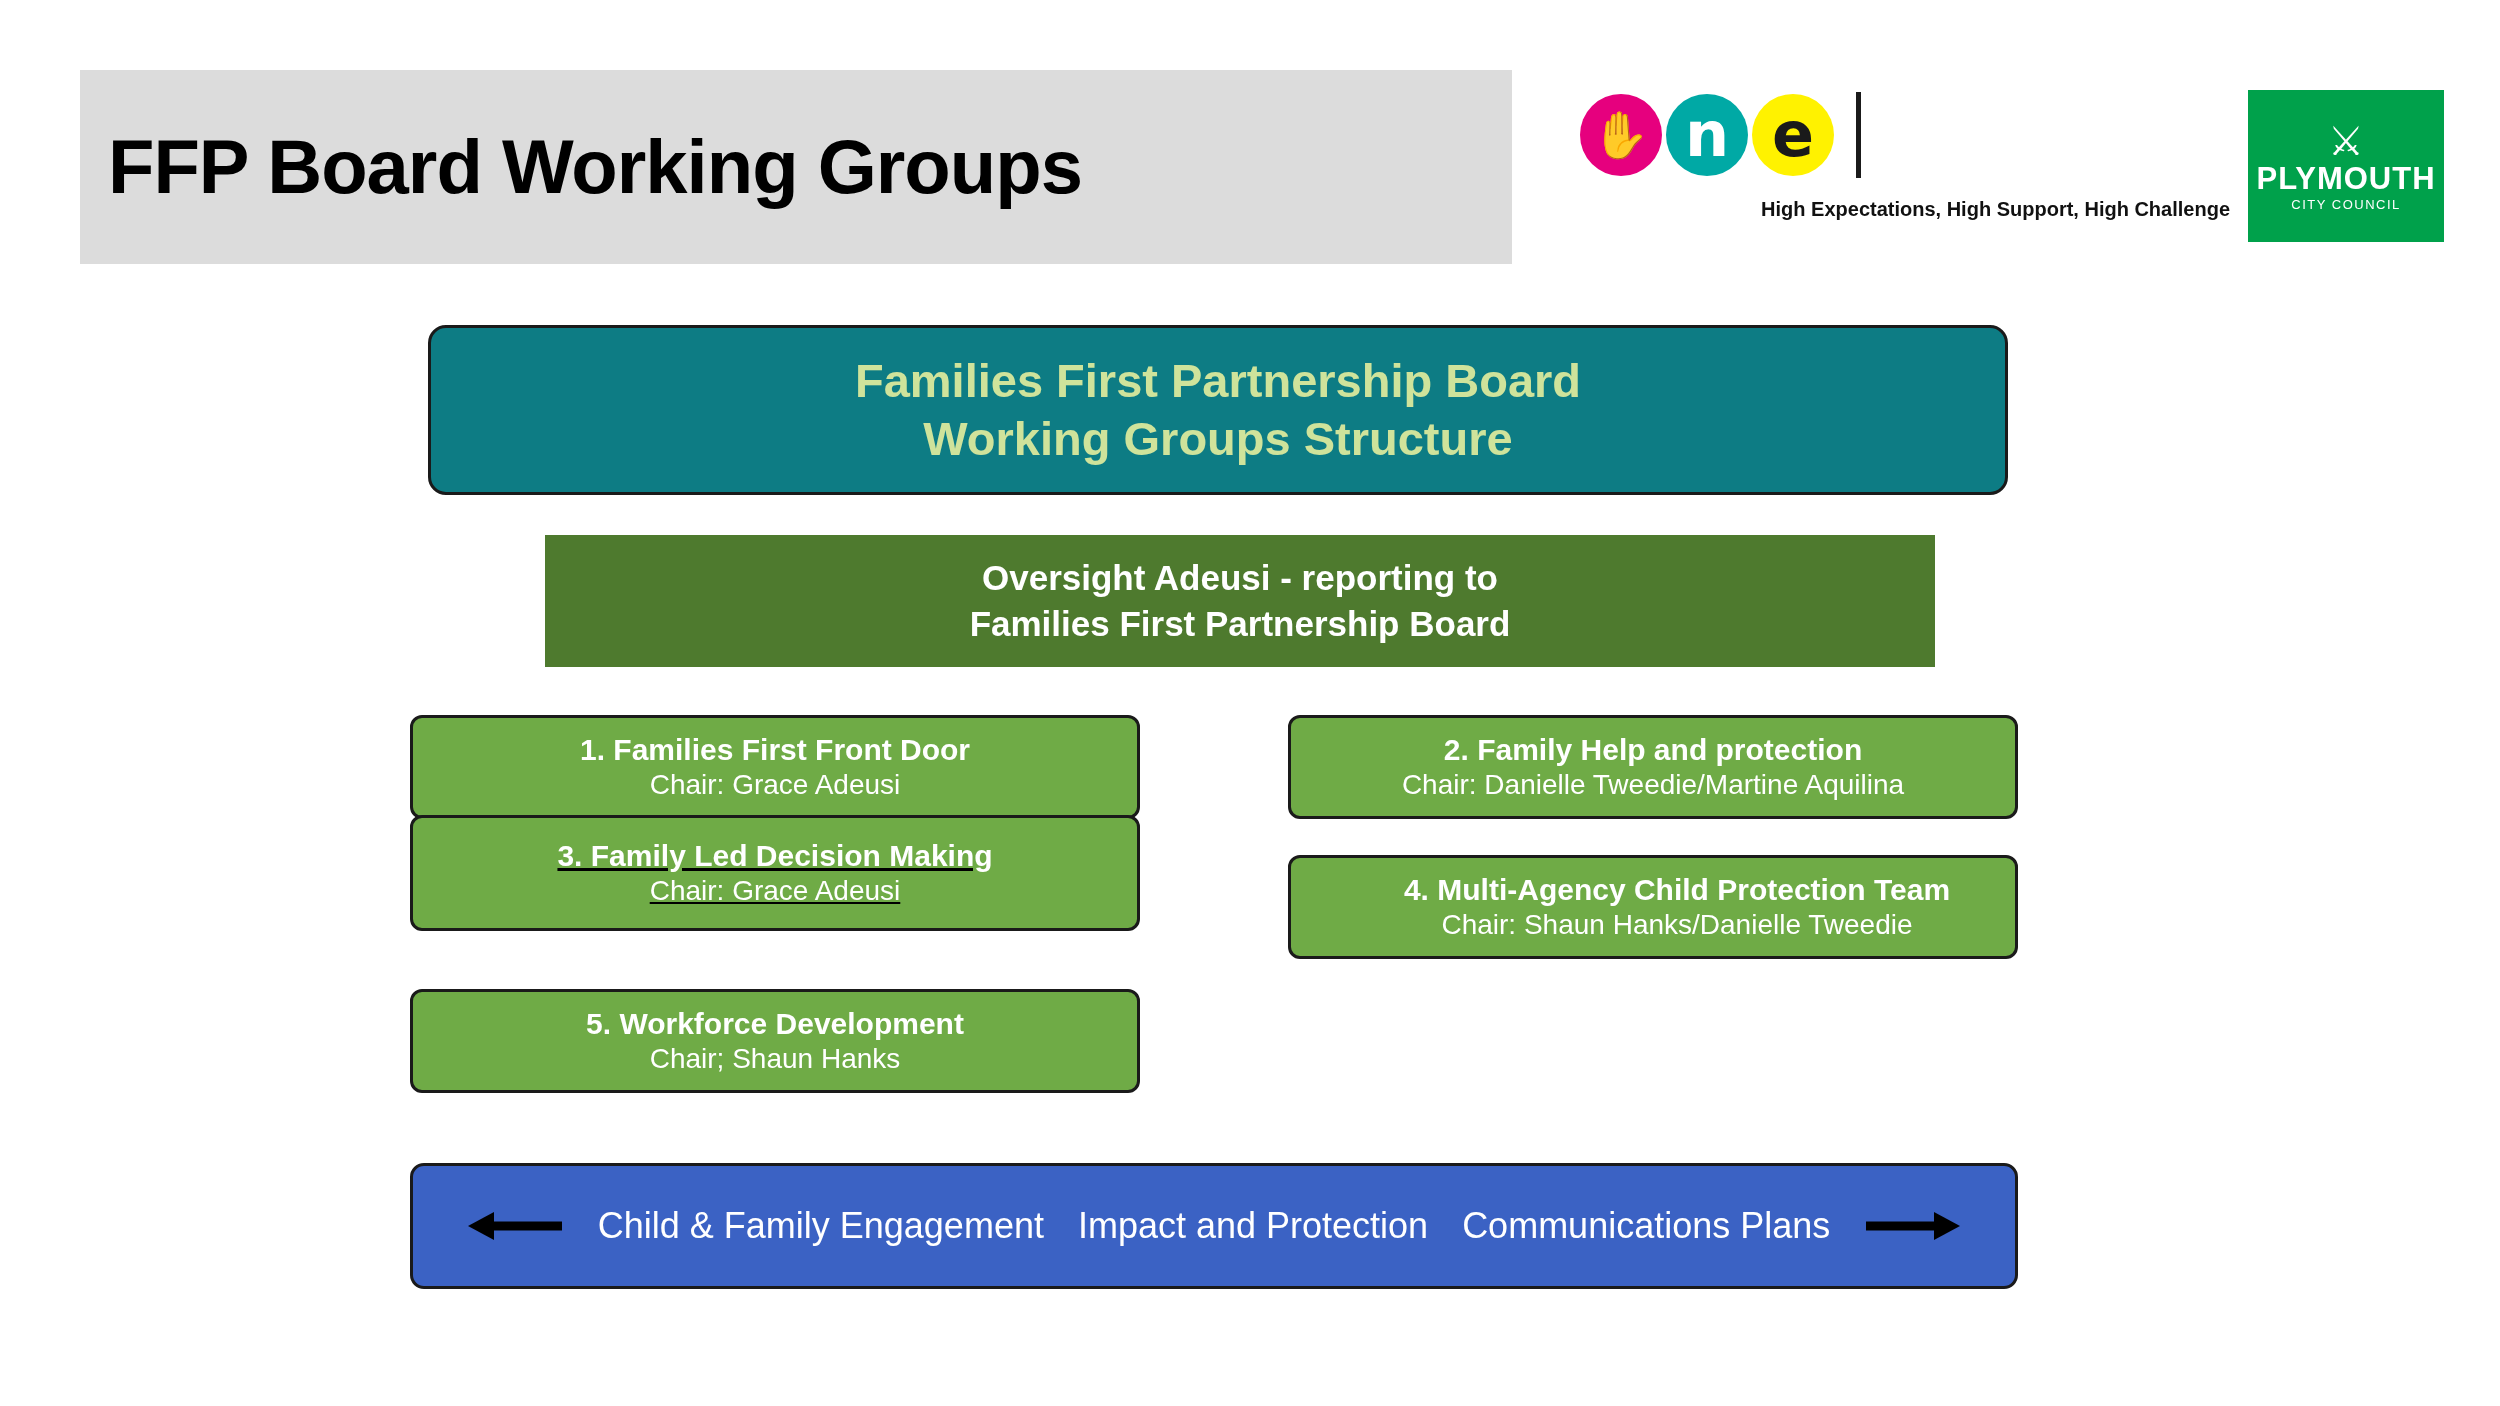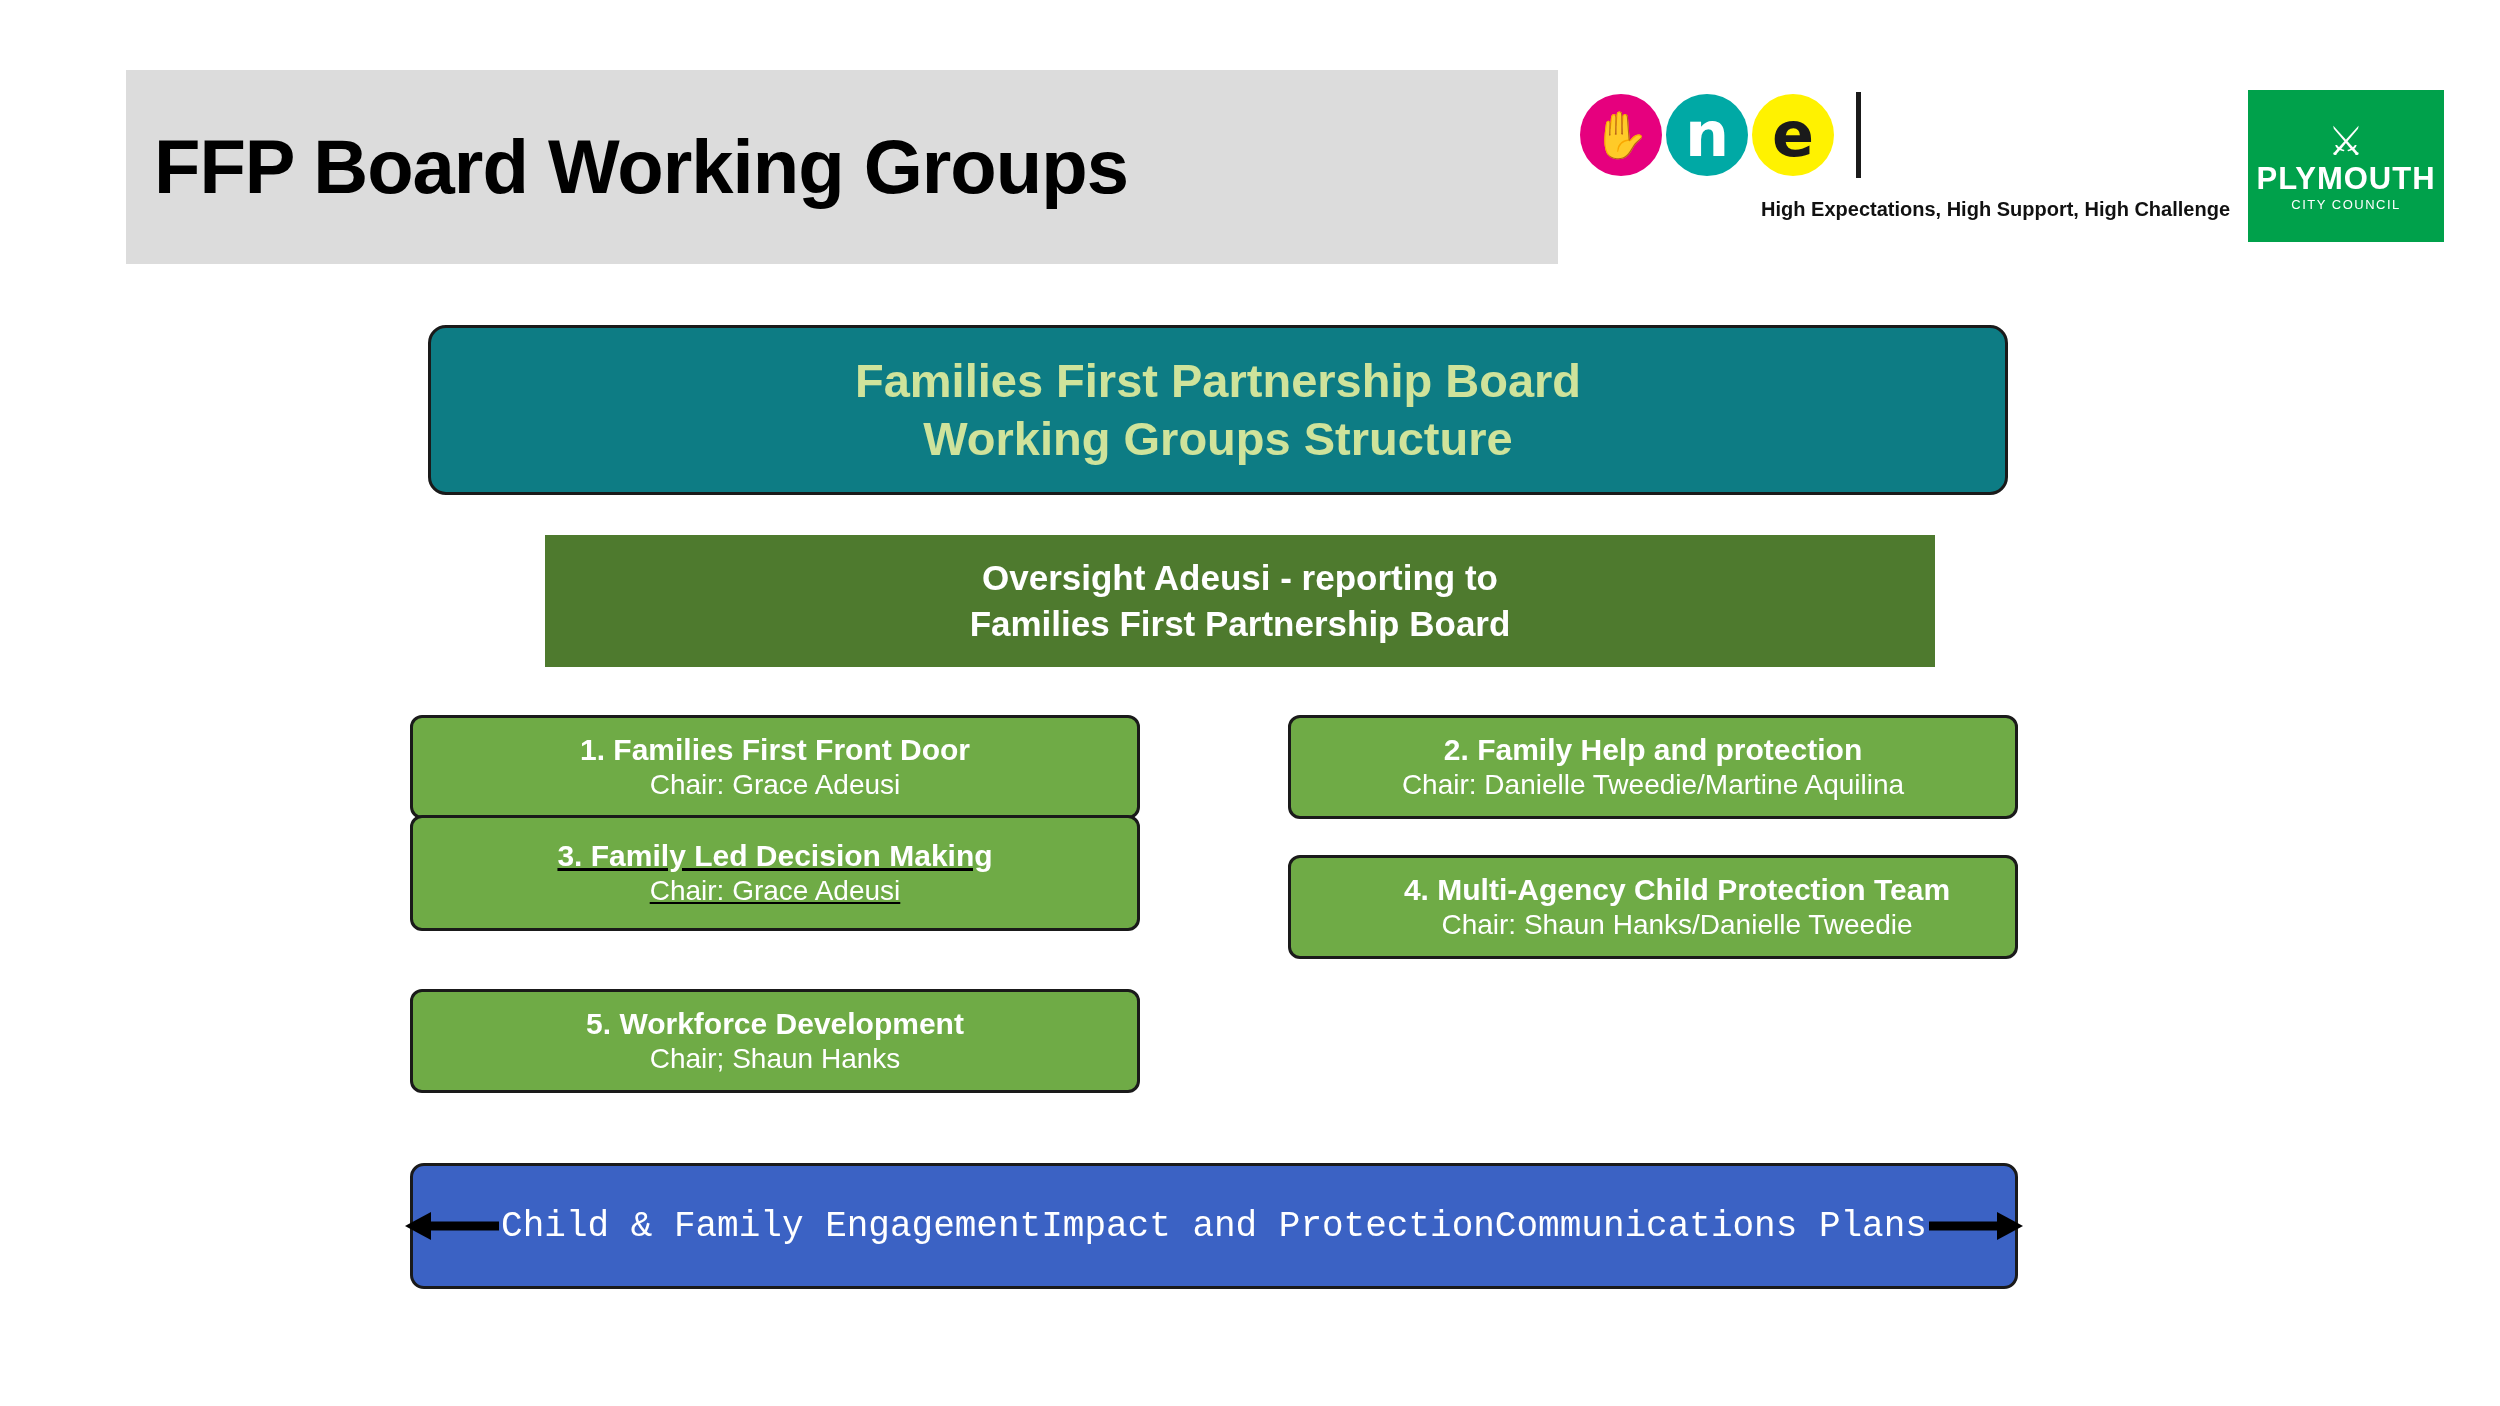--- a/index.html
+++ b/index.html
@@ -18,21 +18,20 @@
   
   #title-bar {
     position: absolute;
     left: 80px;
     top: 70px;
     width: 1432px;
     height: 194px;
     background: #dcdcdc;
     display: flex;
     align-items: center;
-    margin-left: 46px;
   }
   #title-text {
     font-size: 76px;
     font-weight: bold;
     color: #000000;
     letter-spacing: -1px;
     padding-left: 28px;
     line-height: 1.05;
   }
 
@@ -207,21 +206,21 @@
   #banner-box {
     left: 410px;
     top: 1163px;
     width: 1608px;
     height: 126px;
     background: #3b62c4;
     border-radius: 14px;
     border: 3px solid #1a1a1a;
     flex-direction: row;
     justify-content: center;
-    font-family: Liberation Mono, monospace;
+    gap: 34px;
   }
   .banner-text {
     font-size: 36px;
     color: #ffffff;
     white-space: nowrap;
   }
   .arrow {
     display: flex;
     align-items: center;
     color: #000000;

